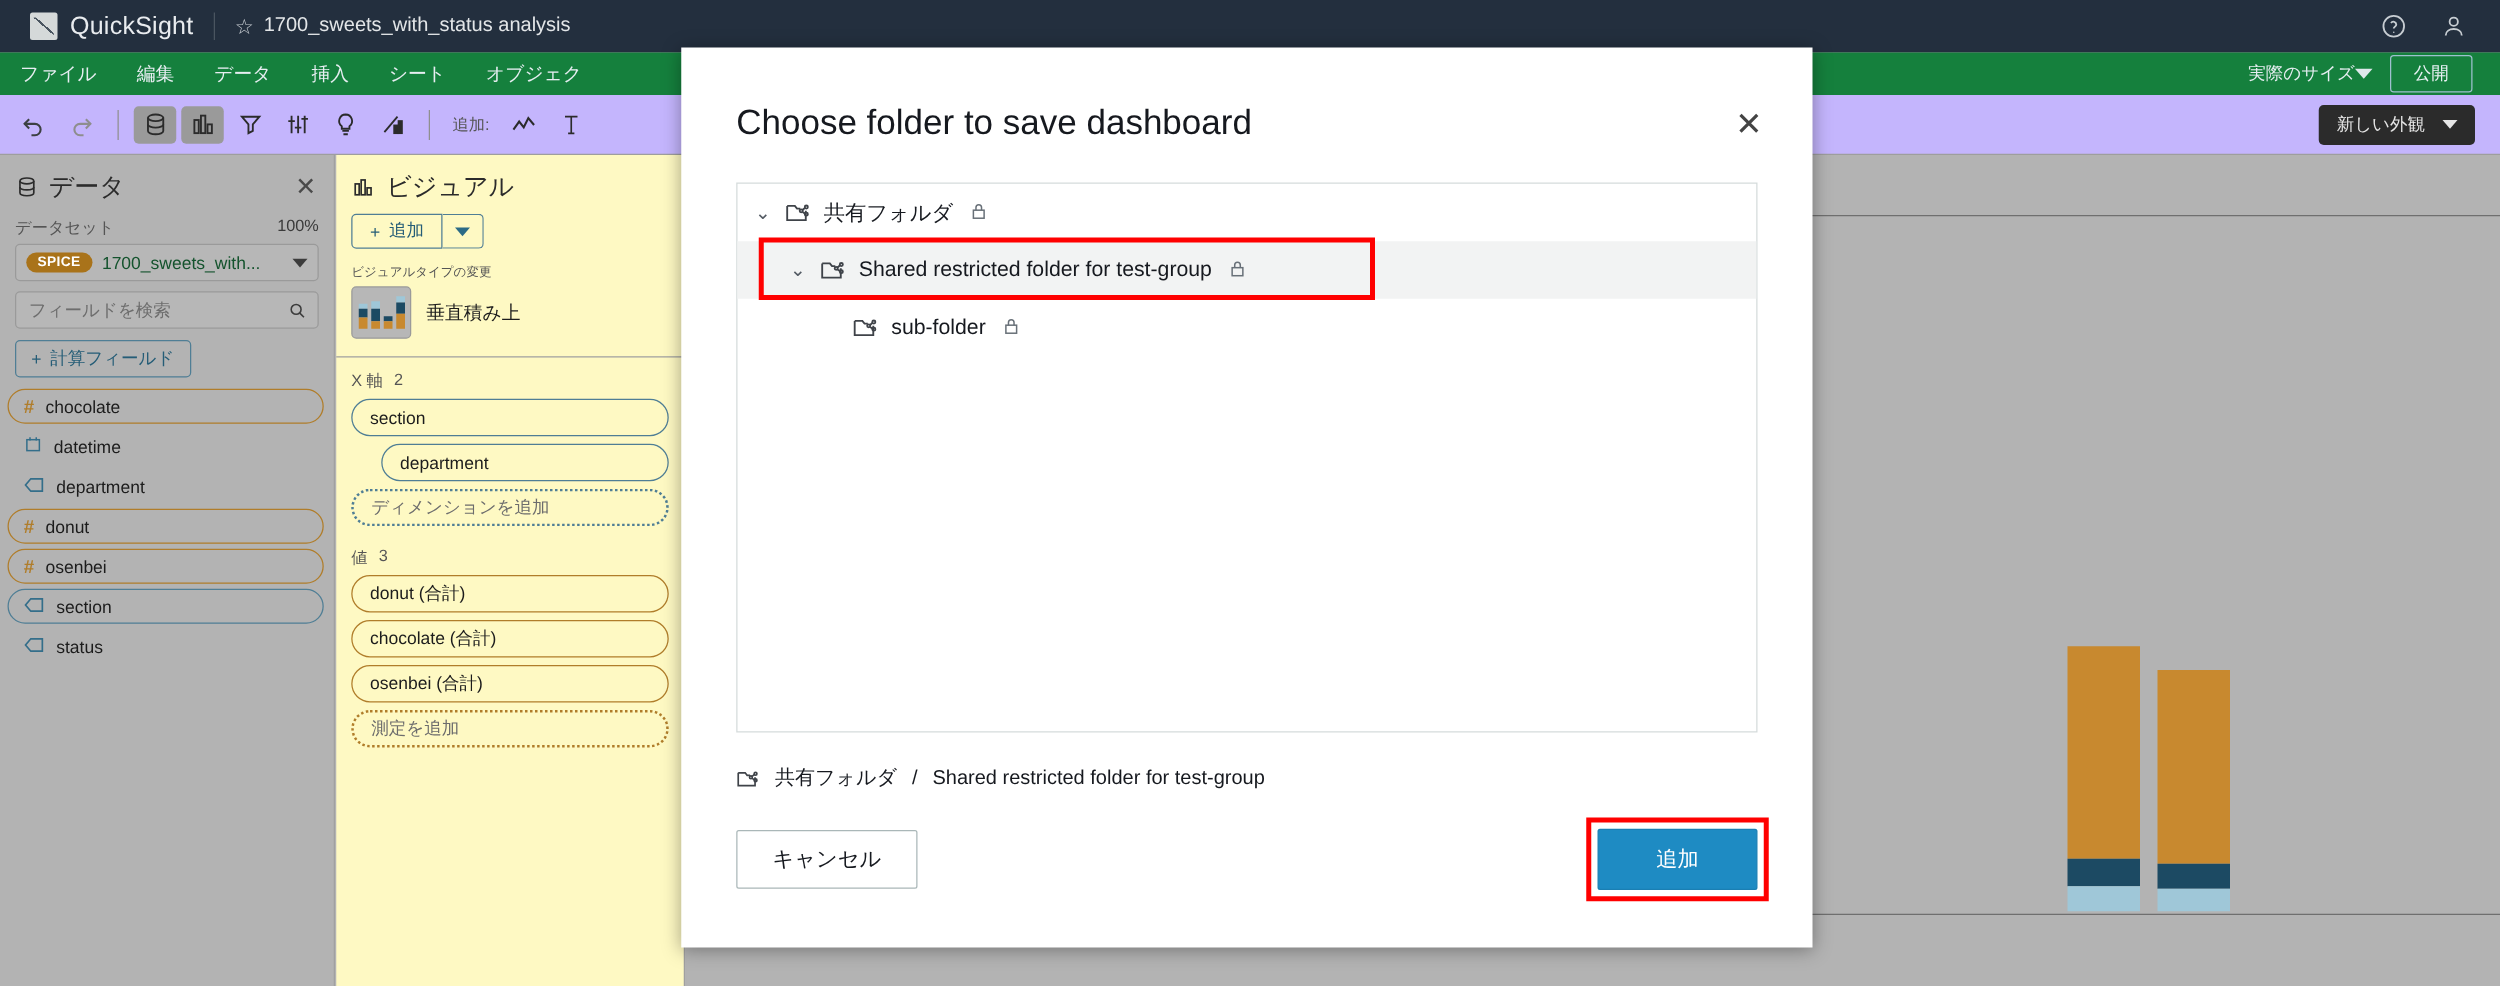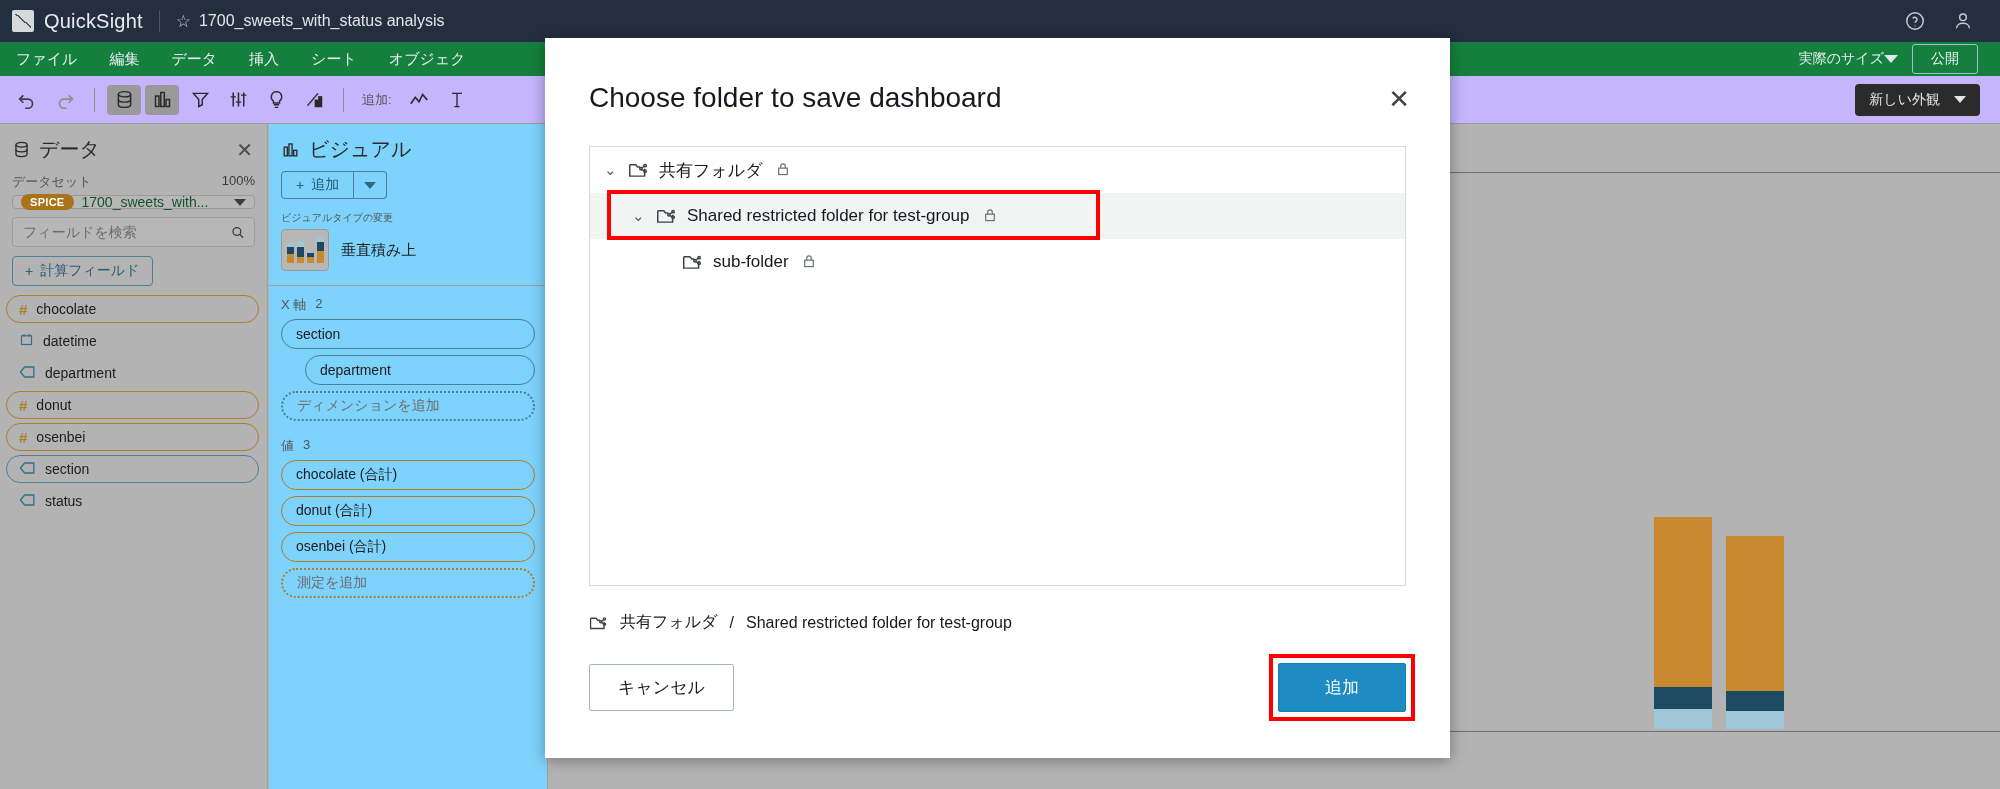--- a/index.html
+++ b/index.html
@@ -10,21 +10,21 @@
     background:#b3b3b3;
     overflow:hidden;
     position:relative;
   }
 
   
   .topbar {
     position:absolute; left:0; top:0; width:2000px; height:42px;
     background:#232f3e; display:flex; align-items:center;
   }
-  .qs-logo-wrap { display:flex; align-items:center; padding-left:12px; gap:10px; }
+  .qs-logo-wrap { display:flex; align-items:center; padding-left:24px; gap:10px; }
   .qs-logo {
     width:22px; height:22px; background:#d5d9d9; border-radius:2px;
     position:relative; overflow:hidden;
   }
   .qs-logo:after{
     content:""; position:absolute; left:3px; top:4px; width:16px; height:14px;
     background:
       linear-gradient(to top right, transparent 49%, #4a5560 49%, #4a5560 56%, transparent 56%);
   }
   .qs-name { color:#e9ecef; font-size:20px; letter-spacing:.2px; }
@@ -74,21 +74,21 @@
     background:#b3b3b3; border-right:1px solid #a0a0a0;
   }
   .panel-head{
     display:flex; align-items:center; padding:12px 14px 6px 12px; gap:8px;
   }
   .panel-title{ font-size:20px; color:#2b2b2b; }
   .panel-x{ margin-left:auto; color:#4a4a4a; font-size:20px; line-height:1; }
   .row-label{ display:flex; padding:4px 12px 2px 12px; font-size:13px; color:#555; }
   .row-label .pct{ margin-left:auto; color:#3a3a3a; }
   .ds-select{
-    margin:2px 12px 0 12px; height:14px; border:1px solid #9a9a9a; border-radius:4px;
+    margin:2px 12px 0 12px; height:30px; border:1px solid #9a9a9a; border-radius:4px;
     display:flex; align-items:center; padding:0 8px; gap:8px; background:#b7b7b7;
   }
   .spice-badge{
     background:#a9731a; color:#fff; font-size:11px; font-weight:bold;
     padding:2px 9px; border-radius:9px; letter-spacing:.3px;
   }
   .ds-name{ font-size:14px; color:#14532d; }
   .ds-caret{ margin-left:auto; width:0;height:0;border-left:6px solid transparent;border-right:6px solid transparent;border-top:7px solid #3c3c3c; }
   .field-search{
     margin:8px 12px 0 12px; height:30px; border:1px solid #9a9a9a; border-radius:4px;
@@ -111,21 +111,21 @@
   }
   .field-pill.num{ border:1px solid #b07d2a; }
   .field-pill.dim{ border:1px solid #4f7e95; }
   .field-pill.plain{ border:1px solid transparent; }
   .ic-num{ color:#b07d2a; font-weight:bold; font-size:15px; }
   .ic-dim{ color:#336e8a; font-size:13px; }
   .ic-date{ color:#336e8a; font-size:13px; }
 
   .visual-panel{
     position:absolute; left:269px; top:124px; width:279px; height:665px;
-    background:#7dd3fc; border-right:1px solid #a0a0a0;
+    background:#fef9c3; border-right:1px solid #a0a0a0;
   }
   .vp-head{ display:flex; align-items:center; gap:9px; padding:12px 12px 4px 12px; }
   .add-group{ display:flex; margin:4px 0 0 12px; }
   .add-btn{
     border:1px solid #4f7e95; color:#255d77; font-size:14px; padding:4px 14px;
     border-radius:4px 0 0 4px; display:flex; align-items:center; gap:7px;
   }
   .add-caret-btn{
     border:1px solid #4f7e95; border-left:0; border-radius:0 4px 4px 0;
     padding:4px 10px; display:flex; align-items:center;
@@ -469,24 +469,24 @@
     </div>
   <div class="well-drop dim">
       <span>ディメンションを追加</span>
     </div>
 
   <div class="well-label">
     <span>値</span>
     <span>3</span>
   </div>
   <div class="well-pill num">
+      <span>donut (合計)</span>
+    </div>
+  <div class="well-pill num">
       <span>chocolate (合計)</span>
-    </div>
-  <div class="well-pill num">
-      <span>donut (合計)</span>
     </div>
   <div class="well-pill num">
       <span>osenbei (合計)</span>
     </div>
   <div class="well-drop num">
       <span>測定を追加</span>
     </div>
 </div>
 
 <div class="canvas">

